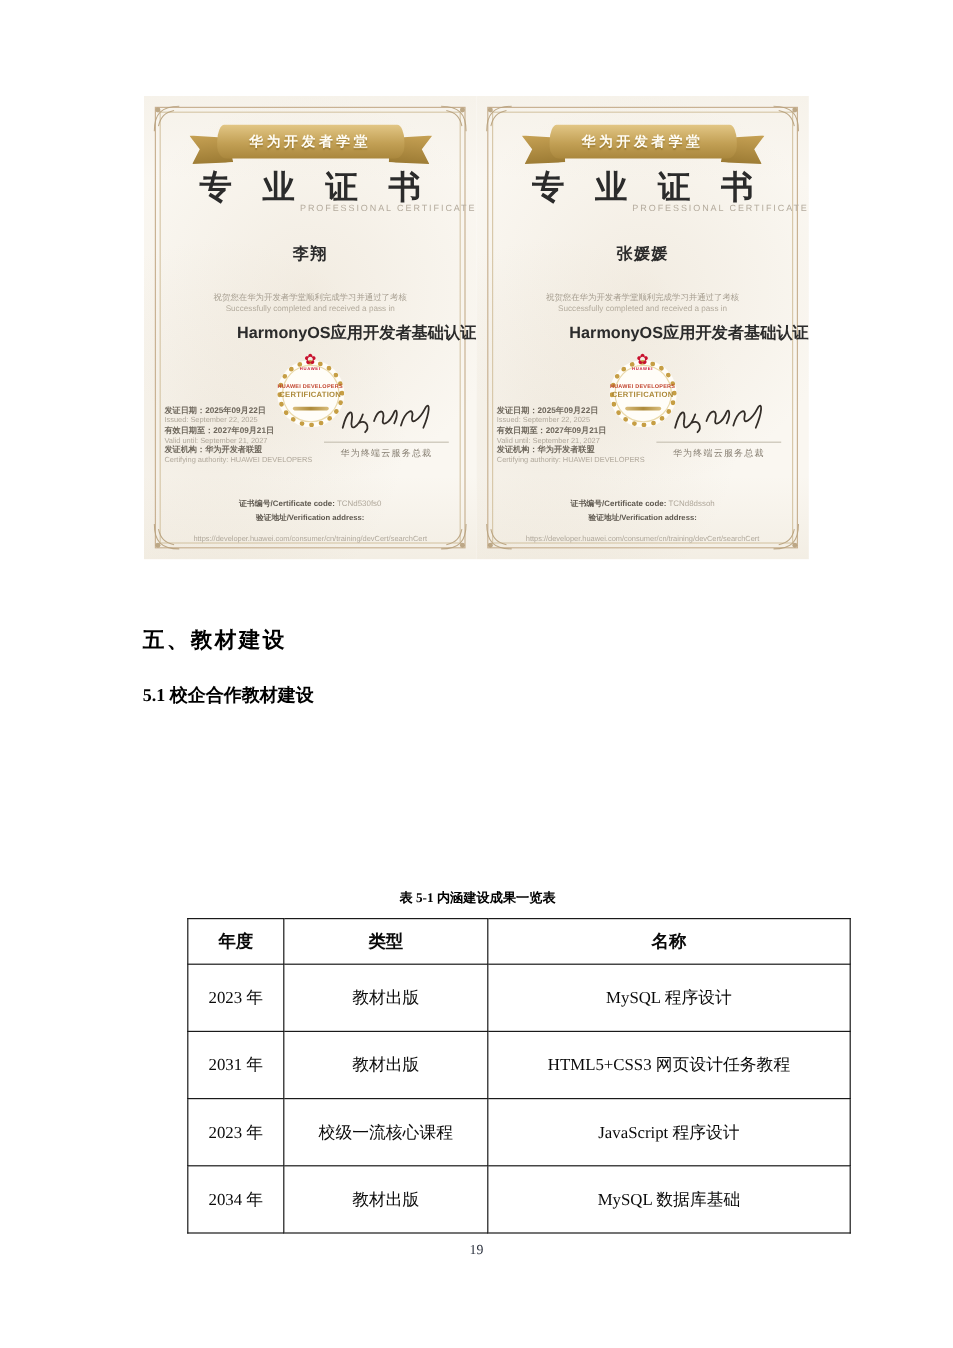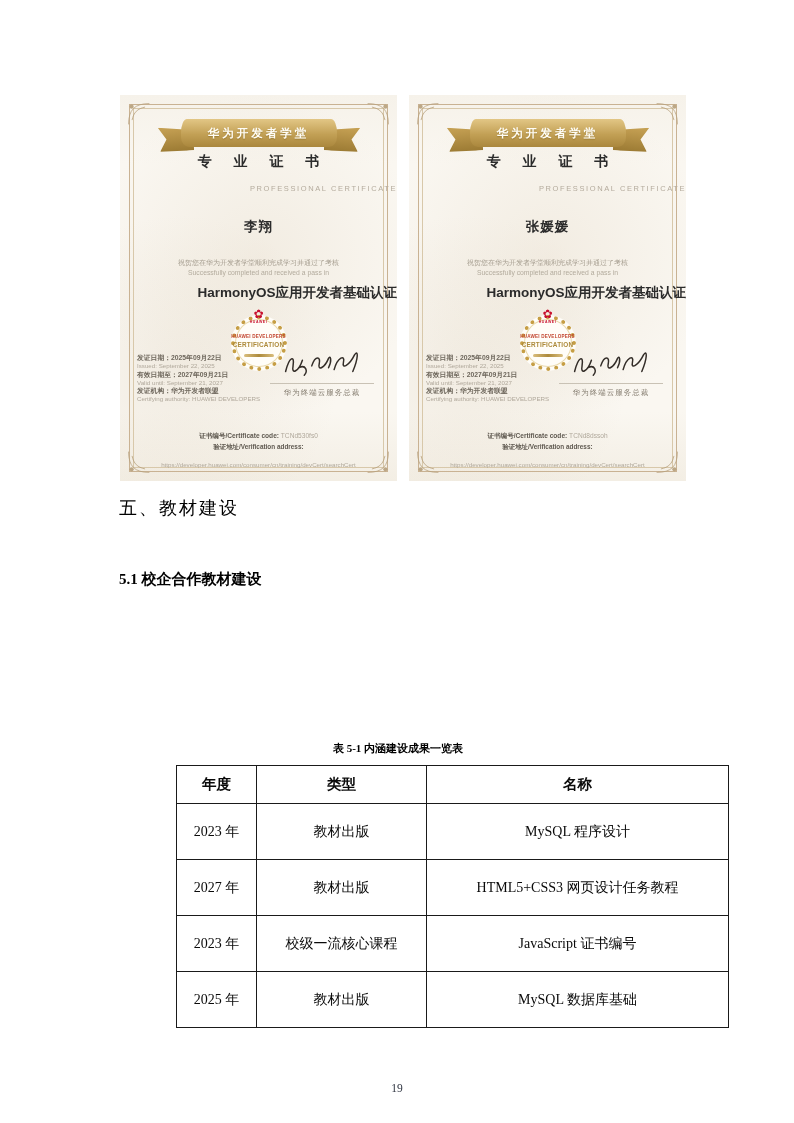--- a/index.html
+++ b/index.html
@@ -3,22 +3,22 @@
 <meta charset="utf-8">
 <title>Document Page</title>
 <style>
   * { margin:0; padding:0; box-sizing:border-box; }
   html,body { width:794px; height:1123px; background:#ffffff; overflow:hidden; }
   body { font-family:"Liberation Serif","DejaVu Serif",serif; color:#111; }
 
   .page { position:relative; width:794px; height:1123px; background:#fff; }
 
   
-  .certs-row { position:absolute; top:95px; left:120px; width:557px; height:386px;
-               display:flex; gap:12px; }
+  .certs-row { position:absolute; top:80px; left:120px; width:557px; height:386px;
+               display:flex; gap:0; }
   .cert { position:relative; width:277px; height:386px; flex:0 0 277px;
           background:
             radial-gradient(circle at 50% 42%, rgba(214,198,172,0.22), rgba(214,198,172,0) 62%),
             radial-gradient(circle at 22% 72%, rgba(205,188,160,0.18), rgba(205,188,160,0) 45%),
             linear-gradient(180deg,#f6f2ea,#faf7f1 18%,#faf7f1 82%,#f3eee4);
           font-family:"Liberation Sans","DejaVu Sans",sans-serif;
           overflow:hidden; }
   .cert-border-outer { position:absolute; inset:9px; border:1px solid #c9b293; pointer-events:none; }
   .cert-border-inner { position:absolute; inset:13px; border:1px solid #d8c8aa; pointer-events:none; }
   .corner { position:absolute; width:26px; height:26px; color:#b7a07c; opacity:.9; }
@@ -34,21 +34,21 @@
   .ribbon-end.left  { left:0;  clip-path:polygon(0 0,100% 22%,100% 100%,0 92%,22% 48%); transform:rotate(-6deg); }
   .ribbon-end.right { right:0; clip-path:polygon(100% 0,0 22%,0 100%,100% 92%,78% 48%); transform:rotate(6deg); }
   .ribbon-band { position:absolute; left:22px; right:22px; top:2px; height:28px;
                  background:linear-gradient(180deg,#e2c685 0%,#c2a055 55%,#aa873d 100%);
                  border-radius:6px 6px 8px 8px / 14px 14px 10px 10px;
                  color:#fffdf6; font-weight:bold; font-size:11.5px; letter-spacing:3px;
                  display:flex; align-items:center; justify-content:center;
                  text-shadow:0 1px 1px rgba(120,90,20,.45); }
 
   .cert-title { position:absolute; top:58px; width:100%; text-align:center;
-                font-size:14px; font-weight:bold; letter-spacing:9px; color:#2b2b2b; text-indent:9px; }
+                font-size:27px; font-weight:bold; letter-spacing:9px; color:#2b2b2b; text-indent:9px; }
   .cert-subtitle { position:absolute; top:89px; width:100%; text-align:right;
                    font-size:7.5px; letter-spacing:1.6px; color:#b4ab9d; }
   .cert-name { position:absolute; top:123px; width:100%; text-align:center;
                font-size:13.5px; font-weight:bold; color:#2b2b2b; letter-spacing:1px; }
   .congrats-zh { position:absolute; top:163px; width:100%; text-align:center;
                  font-size:7px; color:#a59d8f; }
   .congrats-en { position:absolute; top:174px; width:100%; text-align:center;
                  font-size:6.8px; color:#b3ab9d; }
   .cert-course { position:absolute; top:189px; width:100%; text-align:right;
                  font-size:13.5px; font-weight:600; color:#2b2b2b; }
@@ -76,37 +76,37 @@
   .signer-title { font-size:7.5px; color:#857d70; letter-spacing:1px; }
 
   .code-line { position:absolute; top:329px; width:100%; text-align:center; }
   .code-label { font-size:6.6px; font-weight:bold; color:#5f5950; }
   .code-value { font-size:6.6px; color:#b0a89b; }
   .verify-line { position:absolute; top:340px; width:100%; text-align:center; }
   .verify-label { font-size:6.4px; font-weight:bold; color:#5f5950; }
   .verify-url { font-size:6.2px; color:#b0a89b; }
 
   
-  .doc-h1 { position:absolute; top:496px; left:119px; font-size:18px; font-weight:normal;
+  .doc-h1 { position:absolute; top:521px; left:119px; font-size:18px; font-weight:bold;
             color:#000; letter-spacing:2px; }
   .doc-h2 { position:absolute; top:570px; left:119px; font-size:15px; font-weight:bold; color:#000; }
   .doc-p  { position:absolute; top:606px; left:119px; width:558px;
             font-size:14.6px; line-height:31px; text-align:justify; text-indent:2.05em; color:#0a0a0a; }
 
   .tbl-caption { position:absolute; top:741px; left:119px; width:558px; text-align:center;
                  font-size:11px; font-weight:bold; color:#000; }
-  .tbl-wrap { position:absolute; top:765px; left:130px;padding-left:46px; }
+  .tbl-wrap { position:absolute; top:765px; left:110px;padding-left:46px; }
   table.results { border-collapse:collapse; table-layout:fixed; width:552px;
                   font-size:14px; color:#0a0a0a; }
   table.results td, table.results th { border:1.5px solid #1a1a1a; text-align:center; vertical-align:middle; }
   table.results th { height:38px; font-weight:bold; font-size:14.5px; }
   table.results td { height:56px; }
 
   .page-number { position:absolute; top:1036px; left:0; width:100%; text-align:center;
-                 font-size:11.5px; color:#2e3440;margin-top:46px; }
+                 font-size:11.5px; color:#2e3440; }
 </style>
 </head>
 <body>
 
 <div class="page">
 
   <div class="certs-row">
 
     <div class="cert">
       <div class="cert-border-outer"></div>
@@ -287,31 +287,31 @@
           <th>名称</th>
         </tr>
       </thead>
       <tbody>
         <tr>
           <td>2023 年</td>
           <td>教材出版</td>
           <td>MySQL 程序设计</td>
         </tr>
         <tr>
-          <td>2027 年</td>
+          <td>2031 年</td>
           <td>教材出版</td>
           <td>HTML5+CSS3 网页设计任务教程</td>
         </tr>
         <tr>
           <td>2023 年</td>
           <td>校级一流核心课程</td>
-          <td>JavaScript 证书编号</td>
-        </tr>
-        <tr>
-          <td>2025 年</td>
+          <td>JavaScript 程序设计</td>
+        </tr>
+        <tr>
+          <td>2034 年</td>
           <td>教材出版</td>
           <td>MySQL 数据库基础</td>
         </tr>
       </tbody>
     </table>
   </div>
 
   <div class="page-number">19</div>
 </div>
 

